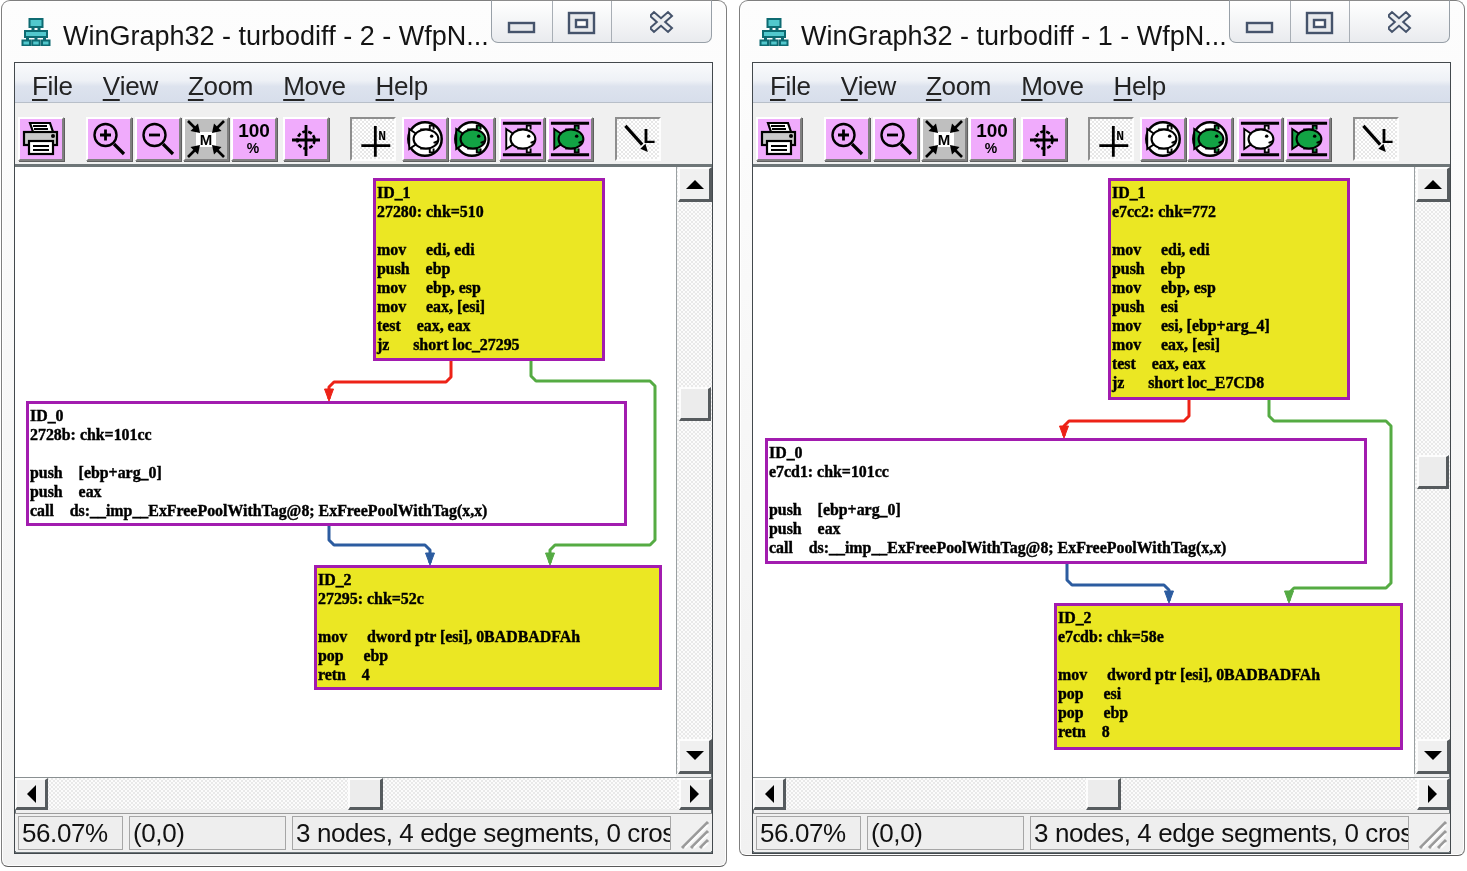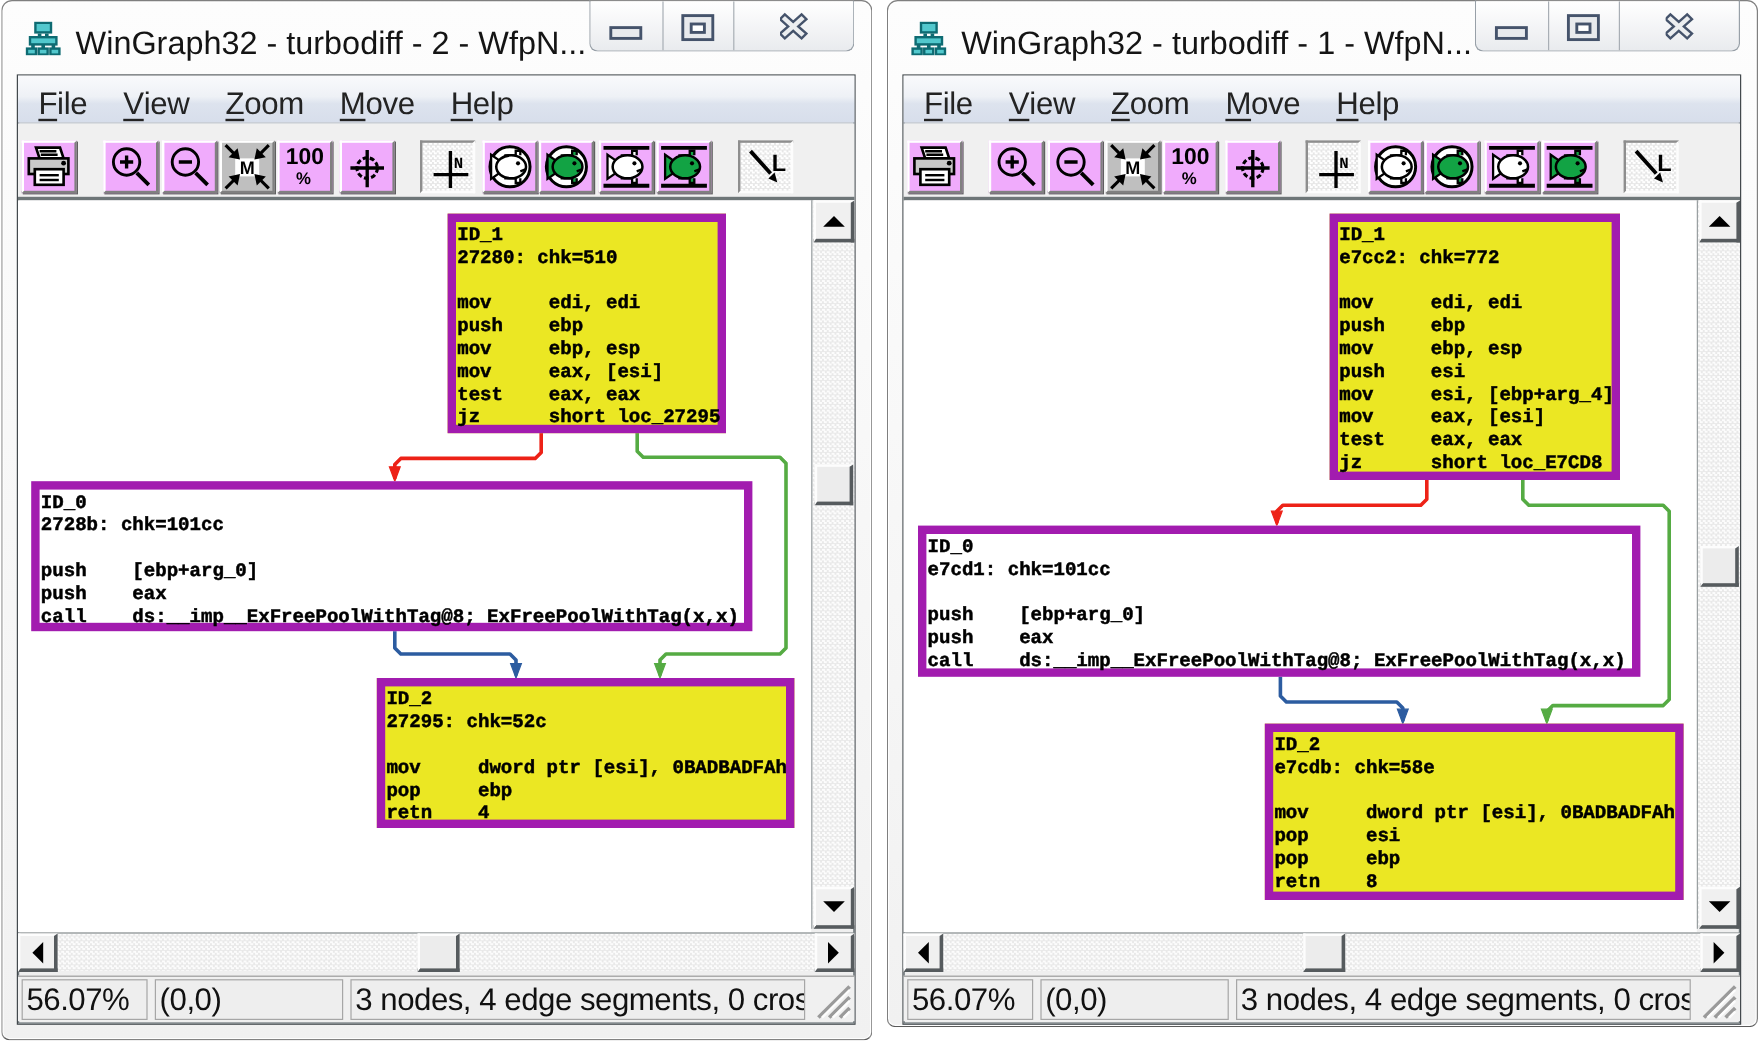--- a/index.html
+++ b/index.html
@@ -23,21 +23,21 @@
 .toolbar{position:absolute;left:0;top:40px;right:0;height:64px;background:#f0f0f0;border-bottom:3px solid #6e7678}
 .tb{position:absolute;top:14px;width:46px;height:44px;background:#f0abfc;
   border-top:2px solid #fff;border-left:2px solid #fff;
   border-right:2px solid #808080;border-bottom:2px solid #808080;
   box-shadow:1px 1px 0 #5f5f5f;
   display:flex;align-items:center;justify-content:center}
 .tb.on{background:conic-gradient(#fff 90deg,#e7e7e7 90deg 180deg,#fff 180deg 270deg,#e7e7e7 270deg) 0 0/4px 4px;
   border-top-color:#8e8e8e;border-left-color:#8e8e8e;border-right-color:#fdfdfd;border-bottom-color:#fdfdfd;box-shadow:none}
 .tb.gray{background:#bfbfbf}
 .canvas{position:absolute;background:#fff;overflow:hidden}
-.node{position:absolute;border:7px solid #a21caf;font-family:Liberation Mono, monospace;
+.node{position:absolute;border:3px solid #a21caf;font-family:Liberation Serif, serif;
   font-weight:bold;-webkit-text-stroke:0.4px #000;font-size:15.9px;line-height:19px;color:#000;padding:2px 0 0 1px;white-space:pre}
 .ynode{background:#ebe723}
 .wnode{background:#fff}
 svg.edges{position:absolute;left:0;top:0}
 .vsb,.hsb{position:absolute;background:conic-gradient(#fcfcfc 90deg,#e9e9e9 90deg 180deg,#fcfcfc 180deg 270deg,#e9e9e9 270deg) 0 0/4px 4px}
 .vsb{border-left:1px solid #9aa0a2}
 .hsb{border-top:1px solid #8a9092}
 .sbtn{position:absolute;background:#f0f0f0;border-top:2px solid #fdfdfd;border-left:2px solid #fdfdfd;
   border-right:3px solid #565b5e;border-bottom:3px solid #565b5e;
   display:flex;align-items:center;justify-content:center}

